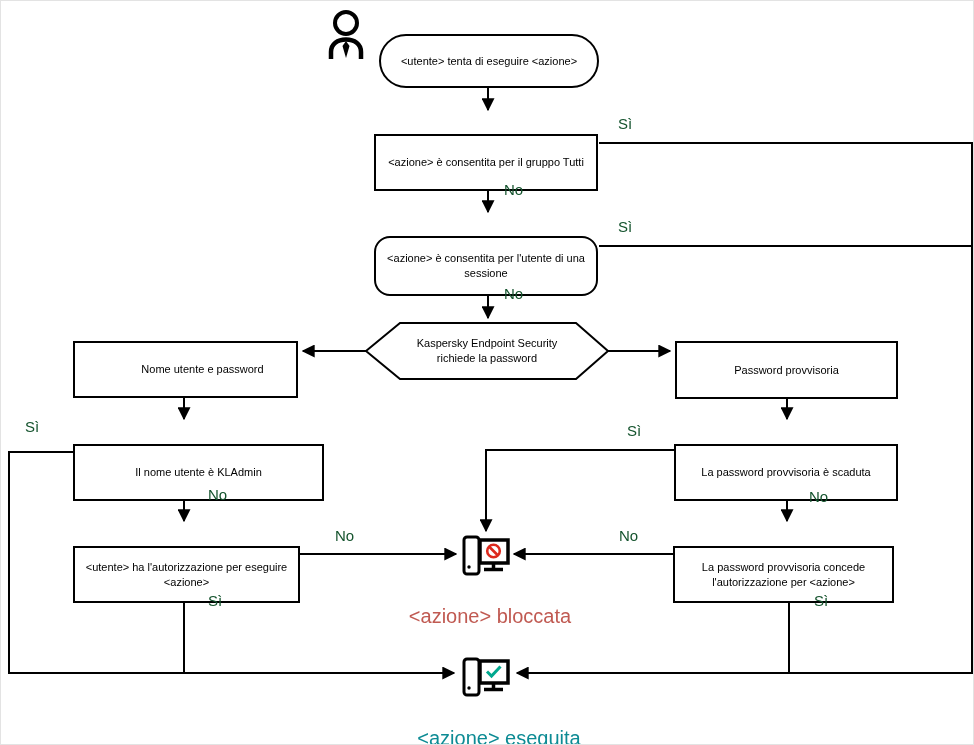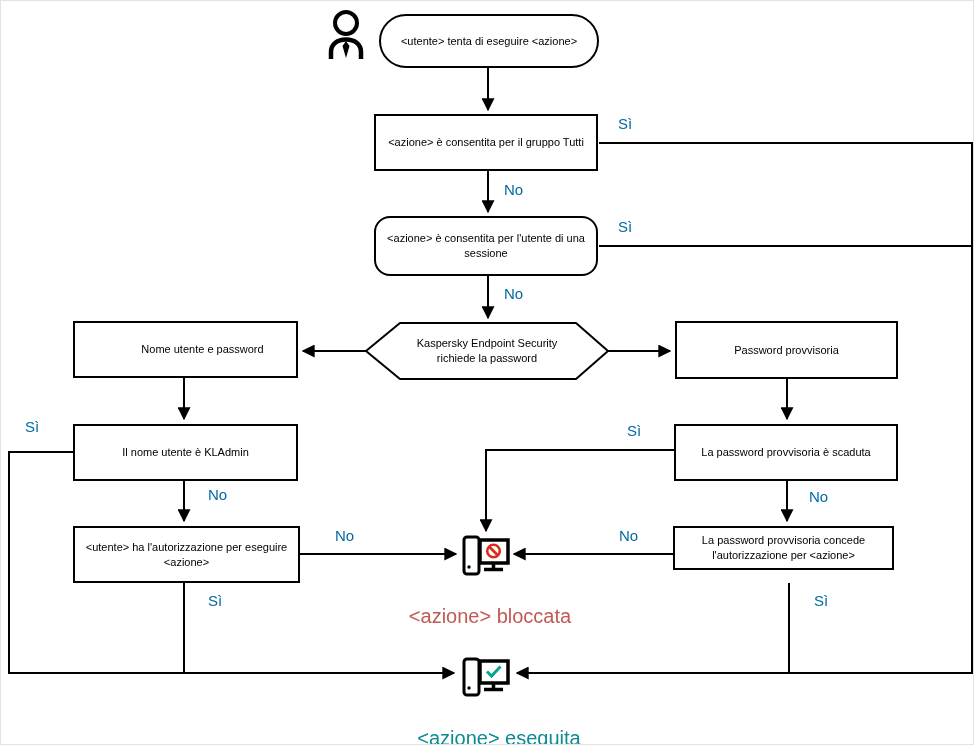--- a/index.html
+++ b/index.html
@@ -20,35 +20,36 @@
     background: #fff;
     display: flex;
     align-items: center;
     justify-content: center;
     text-align: center;
     font-size: 11px;
     line-height: 1.35;
     color: #000;
     padding: 3px 8px;
     box-sizing: border-box;
+    margin-top: 20px;
   }
   .stadium { border-radius: 28px; }
   .hex-text {
     position: absolute;
     display: flex;
     align-items: center;
     justify-content: center;
     text-align: center;
     font-size: 11px;
     line-height: 1.35;
     color: #000;
     padding: 10px 26px;
     box-sizing: border-box;
   }
-  .lbl { position: absolute; font-size: 15px; color: #0369a1; white-space: nowrap; }
+  .lbl { position: absolute; font-size: 15px; color: #14532d; white-space: nowrap; }
   .caption { position: absolute; font-size: 20px; text-align: center; width: 220px; white-space: nowrap; margin-top: 8px; }
   .caption.blocked  { color: #c05a52; }
   .caption.executed { color: #0d8b94; }
 </style>
 </head>
 <body>
 
 <div id="canvas">
 
   <svg id="wires" viewBox="0 0 974 745" xmlns="http://www.w3.org/2000/svg">
@@ -117,27 +118,27 @@
   <div class="node" style="left:373px; top:113px; width:224px; height:57px;">&lt;azione&gt; è consentita per il gruppo Tutti</div>
 
   <div class="node" style="left:373px; top:215px; width:224px; height:60px;border-radius:16px;">&lt;azione&gt; è consentita per l'utente di una sessione</div>
 
   <div class="hex-text" style="left:375px; top:322px; width:222px; height:56px;">Kaspersky Endpoint Security richiede la password</div>
 
   <div class="node" style="left:72px; top:320px; width:225px; height:57px;padding-left:42px;">Nome utente e password</div>
 
   <div class="node" style="left:674px; top:320px; width:223px; height:58px;">Password provvisoria</div>
 
-  <div class="node" style="left:72px; top:423px; width:225px; height:57px;">Il nome utente è KLAdmin</div>
+  <div class="node" style="left:72px; top:423px; width:251px; height:57px;">Il nome utente è KLAdmin</div>
 
   <div class="node" style="left:72px; top:525px; width:227px; height:57px;">&lt;utente&gt; ha l'autorizzazione per eseguire &lt;azione&gt;</div>
 
   <div class="node" style="left:673px; top:423px; width:224px; height:57px;">La password provvisoria è scaduta</div>
 
-  <div class="node" style="left:672px; top:525px; width:221px; height:44px;">La password provvisoria concede l'autorizzazione per &lt;azione&gt;</div>
+  <div class="node" style="left:672px; top:525px; width:221px; height:57px;">La password provvisoria concede l'autorizzazione per &lt;azione&gt;</div>
 
   <div class="lbl" style="left:617px; top:114px;">Sì</div>
   <div class="lbl" style="left:503px; top:180px;">No</div>
   <div class="lbl" style="left:617px; top:217px;">Sì</div>
   <div class="lbl" style="left:503px; top:284px;">No</div>
 
   <div class="lbl" style="left:24px;  top:417px;">Sì</div>
   <div class="lbl" style="left:207px; top:485px;">No</div>
   <div class="lbl" style="left:334px; top:526px;">No</div>
   <div class="lbl" style="left:207px; top:591px;">Sì</div>

